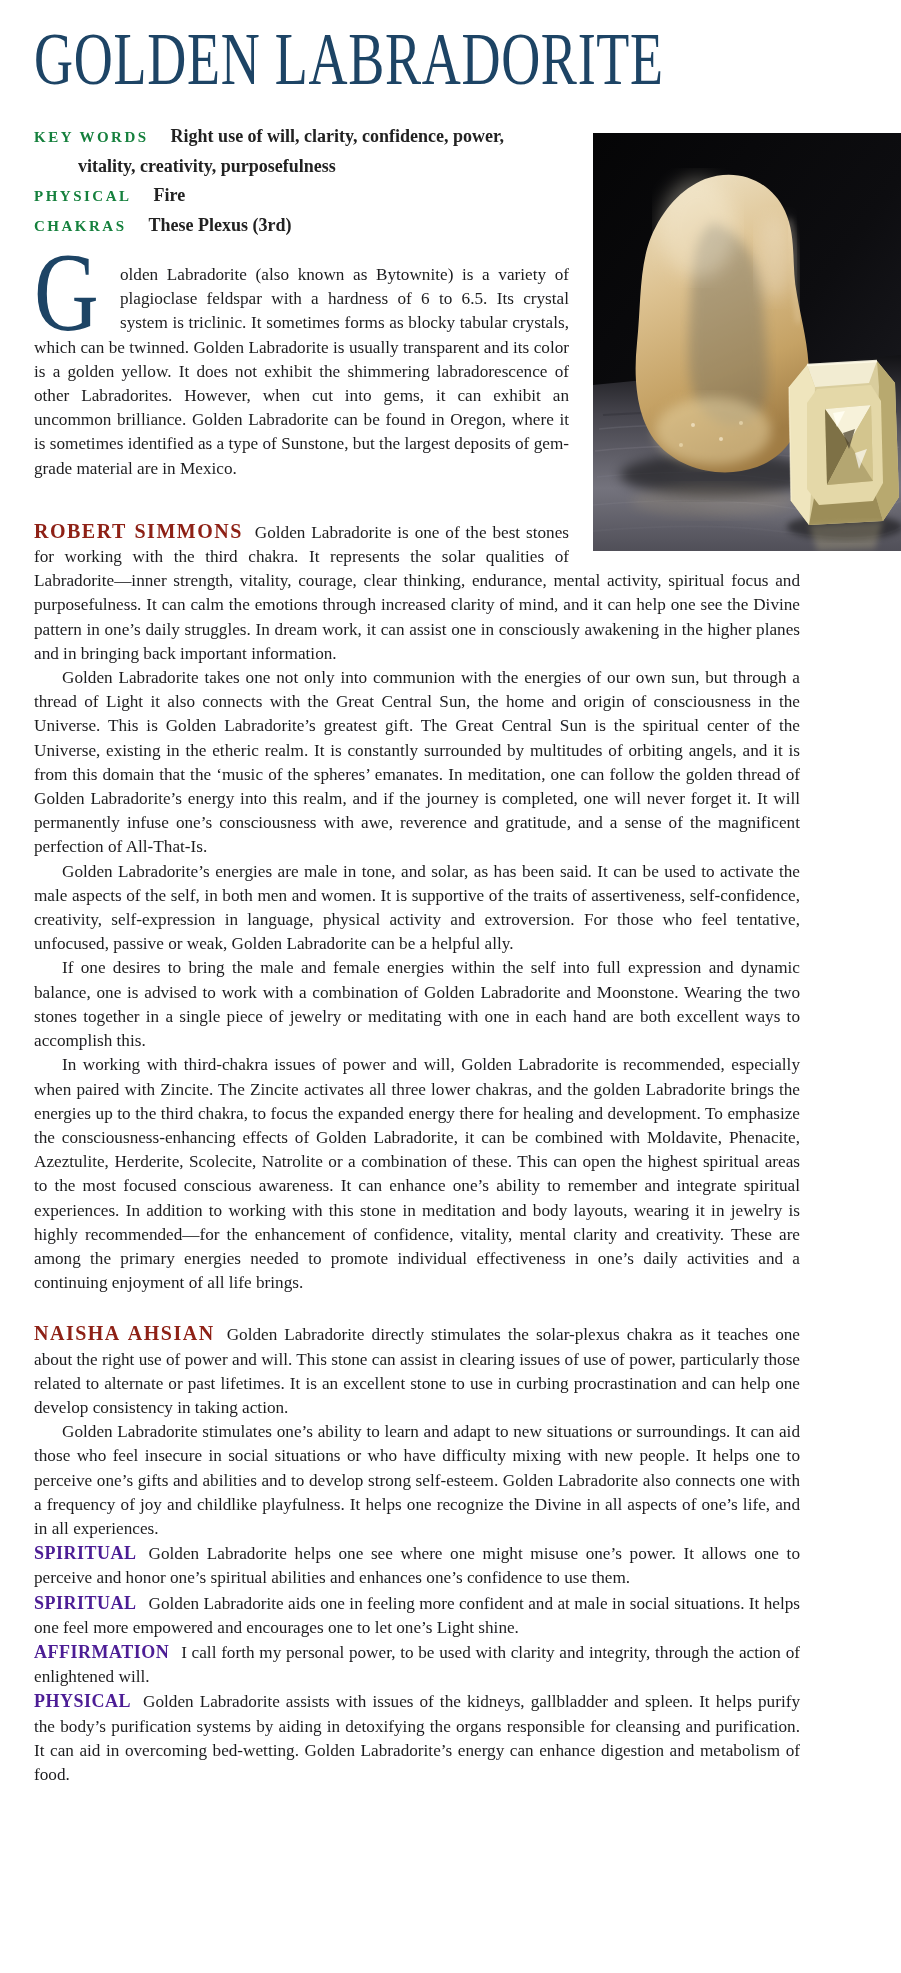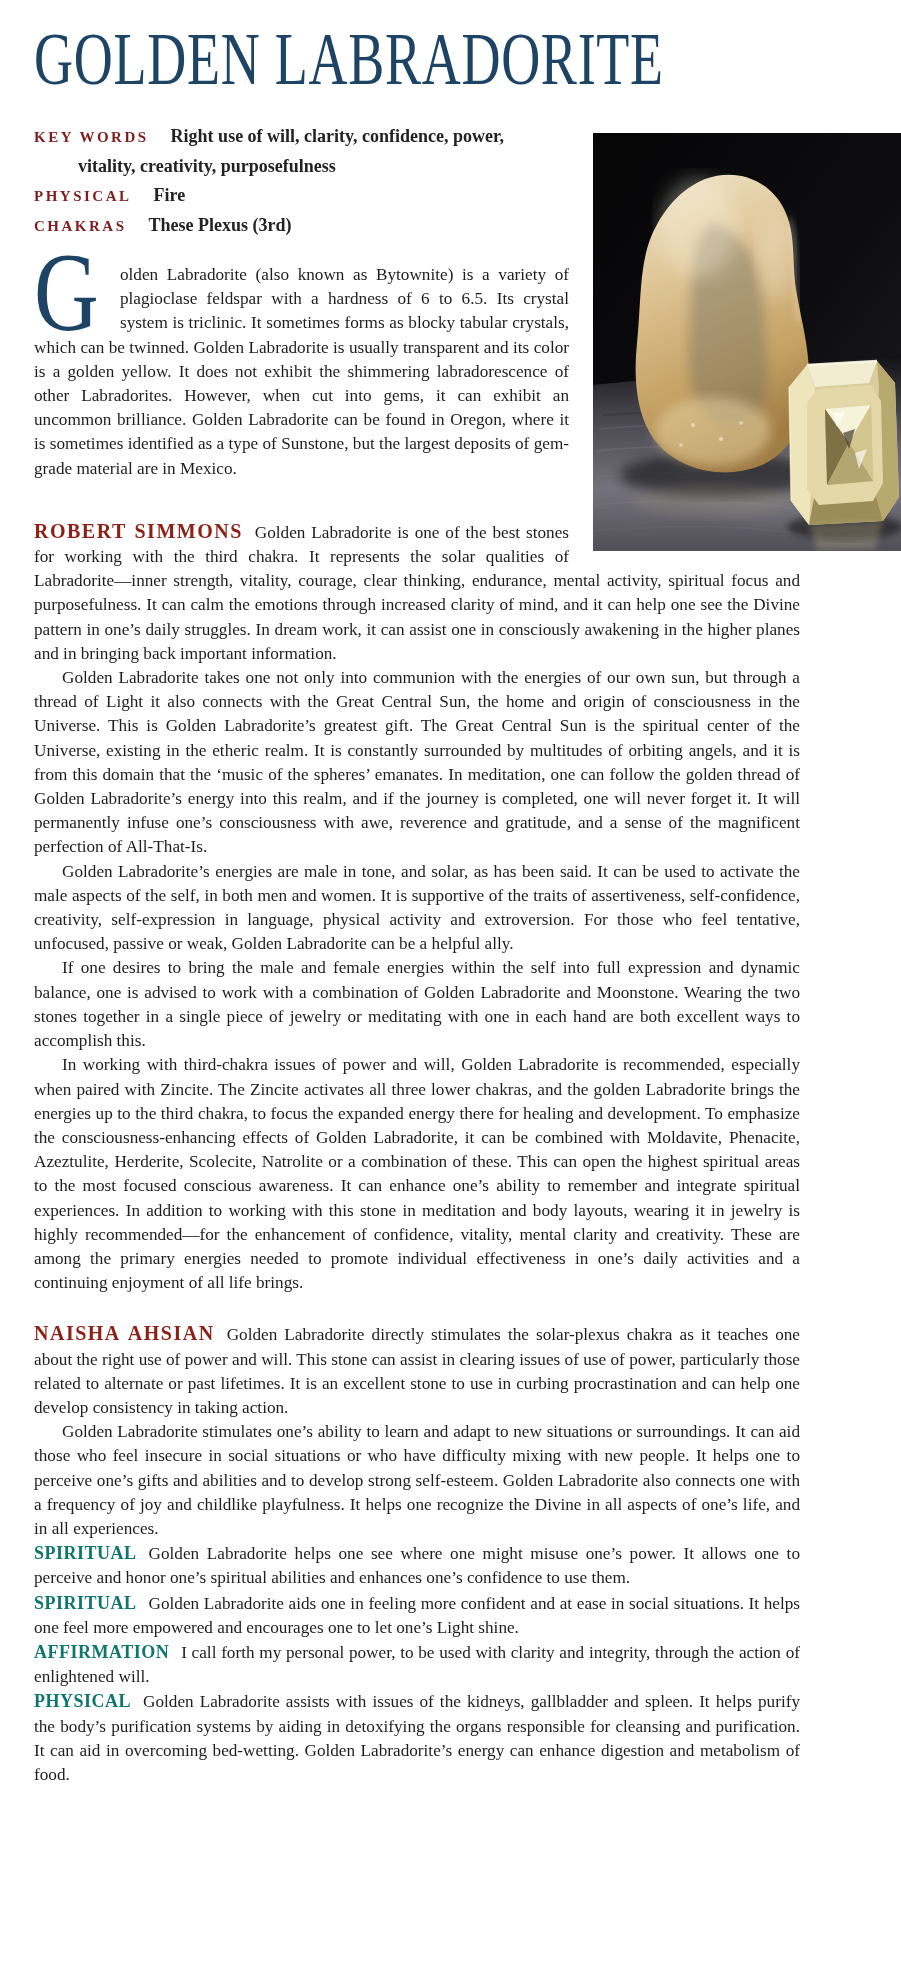--- a/index.html
+++ b/index.html
@@ -37,21 +37,21 @@
   .props{margin-top:26px;}
   .prop{
     margin:0;
     max-width:470px;
     padding-left:44px;text-indent:-44px;
     font-size:18px;line-height:29px;
   }
   .prop-label{
     font-weight:bold;font-size:15px;
     letter-spacing:2.5px;
-    color:#7f1d1d;
+    color:#15803d;
     margin-right:22px;
   }
   .prop-value{font-weight:bold;color:#222222;}
   
   .body{
     margin:0 101px 0 0;
     font-size:17.2px;line-height:24.2px;
     text-align:justify;
   }
   .intro{margin-top:22px;}
@@ -70,21 +70,21 @@
     font-weight:bold;
     color:#8e2116;
     font-size:20px;
     letter-spacing:1.5px;
     margin-right:12px;
     white-space:nowrap;
   }
   .indent{text-indent:28px;}
   .attr-label{
     font-weight:bold;
-    color:#0f766e;
+    color:#4c1d95;
     font-size:18px;
     letter-spacing:0.5px;
     margin-right:12px;
     white-space:nowrap;
   }
 </style>
 </head>
 <body>
 
 <div class="page">
@@ -181,17 +181,17 @@
   <p class="body first"><span class="author">ROBERT SIMMONS</span><span>Golden Labradorite is one of the best stones for working with the third chakra. It represents the solar qualities of Labradorite—inner strength, vitality, courage, clear thinking, endurance, mental activity, spiritual focus and purposefulness. It can calm the emotions through increased clarity of mind, and it can help one see the Divine pattern in one’s daily struggles. In dream work, it can assist one in consciously awakening in the higher planes and in bringing back important information.</span></p>
   <p class="body indent">Golden Labradorite takes one not only into communion with the energies of our own sun, but through a thread of Light it also connects with the Great Central Sun, the home and origin of consciousness in the Universe. This is Golden Labradorite’s greatest gift. The Great Central Sun is the spiritual center of the Universe, existing in the etheric realm. It is constantly surrounded by multitudes of orbiting angels, and it is from this domain that the ‘music of the spheres’ emanates. In meditation, one can follow the golden thread of Golden Labradorite’s energy into this realm, and if the journey is completed, one will never forget it. It will permanently infuse one’s consciousness with awe, reverence and gratitude, and a sense of the magnificent perfection of All-That-Is.</p>
   <p class="body indent">Golden Labradorite’s energies are male in tone, and solar, as has been said. It can be used to activate the male aspects of the self, in both men and women. It is supportive of the traits of assertiveness, self-confidence, creativity, self-expression in language, physical activity and extroversion. For those who feel tentative, unfocused, passive or weak, Golden Labradorite can be a helpful ally.</p>
   <p class="body indent">If one desires to bring the male and female energies within the self into full expression and dynamic balance, one is advised to work with a combination of Golden Labradorite and Moonstone. Wearing the two stones together in a single piece of jewelry or meditating with one in each hand are both excellent ways to accomplish this.</p>
   <p class="body indent">In working with third-chakra issues of power and will, Golden Labradorite is recommended, especially when paired with Zincite. The Zincite activates all three lower chakras, and the golden Labradorite brings the energies up to the third chakra, to focus the expanded energy there for healing and development. To emphasize the consciousness-enhancing effects of Golden Labradorite, it can be combined with Moldavite, Phenacite, Azeztulite, Herderite, Scolecite, Natrolite or a combination of these. This can open the highest spiritual areas to the most focused conscious awareness. It can enhance one’s ability to remember and integrate spiritual experiences. In addition to working with this stone in meditation and body layouts, wearing it in jewelry is highly recommended—for the enhancement of confidence, vitality, mental clarity and creativity. These are among the primary energies needed to promote individual effectiveness in one’s daily activities and a continuing enjoyment of all life brings.</p>
 
   <p class="body section-gap"><span class="author">NAISHA AHSIAN</span><span>Golden Labradorite directly stimulates the solar-plexus chakra as it teaches one about the right use of power and will. This stone can assist in clearing issues of use of power, particularly those related to alternate or past lifetimes. It is an excellent stone to use in curbing procrastination and can help one develop consistency in taking action.</span></p>
   <p class="body indent">Golden Labradorite stimulates one’s ability to learn and adapt to new situations or surroundings. It can aid those who feel insecure in social situations or who have difficulty mixing with new people. It helps one to perceive one’s gifts and abilities and to develop strong self-esteem. Golden Labradorite also connects one with a frequency of joy and childlike playfulness. It helps one recognize the Divine in all aspects of one’s life, and in all experiences.</p>
 
   <p class="body"><span class="attr-label">SPIRITUAL</span><span>Golden Labradorite helps one see where one might misuse one’s power. It allows one to perceive and honor one’s spiritual abilities and enhances one’s confidence to use them.</span></p>
-  <p class="body"><span class="attr-label">SPIRITUAL</span><span>Golden Labradorite aids one in feeling more confident and at ease in social situations. It helps one feel more empowered and encourages one to let one’s Light shine.</span></p>
+  <p class="body"><span class="attr-label">SPIRITUAL</span><span>Golden Labradorite aids one in feeling more confident and at male in social situations. It helps one feel more empowered and encourages one to let one’s Light shine.</span></p>
   <p class="body"><span class="attr-label">AFFIRMATION</span><span>I call forth my personal power, to be used with clarity and integrity, through the action of enlightened will.</span></p>
   <p class="body"><span class="attr-label">PHYSICAL</span><span>Golden Labradorite assists with issues of the kidneys, gallbladder and spleen. It helps purify the body’s purification systems by aiding in detoxifying the organs responsible for cleansing and purification. It can aid in overcoming bed-wetting. Golden Labradorite’s energy can enhance digestion and metabolism of food.</span></p>
 
 </div>
 
 </body></html>

